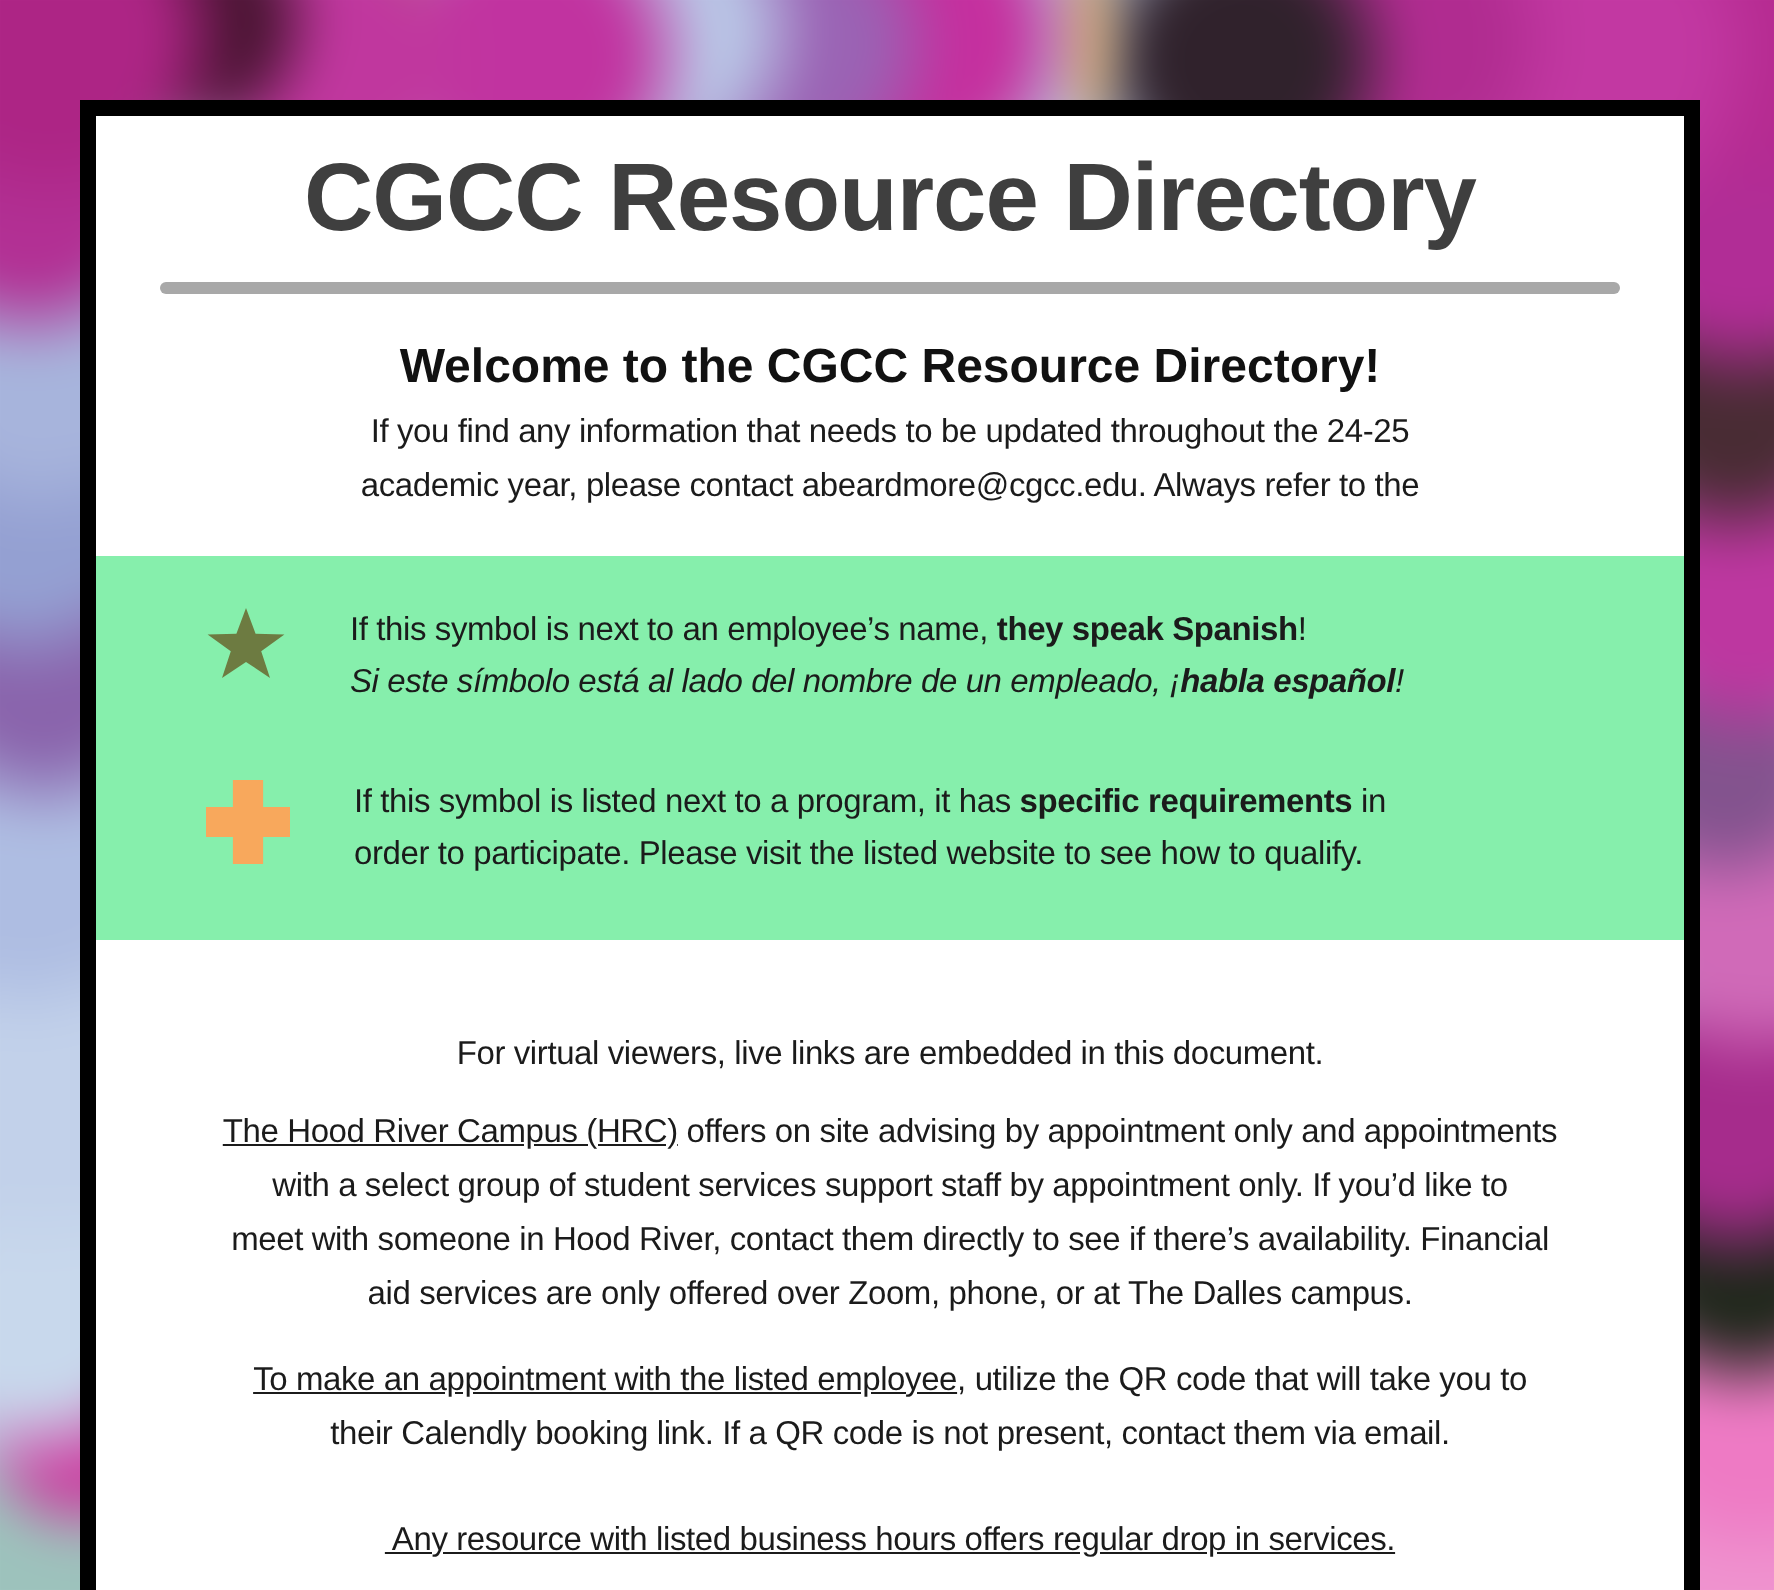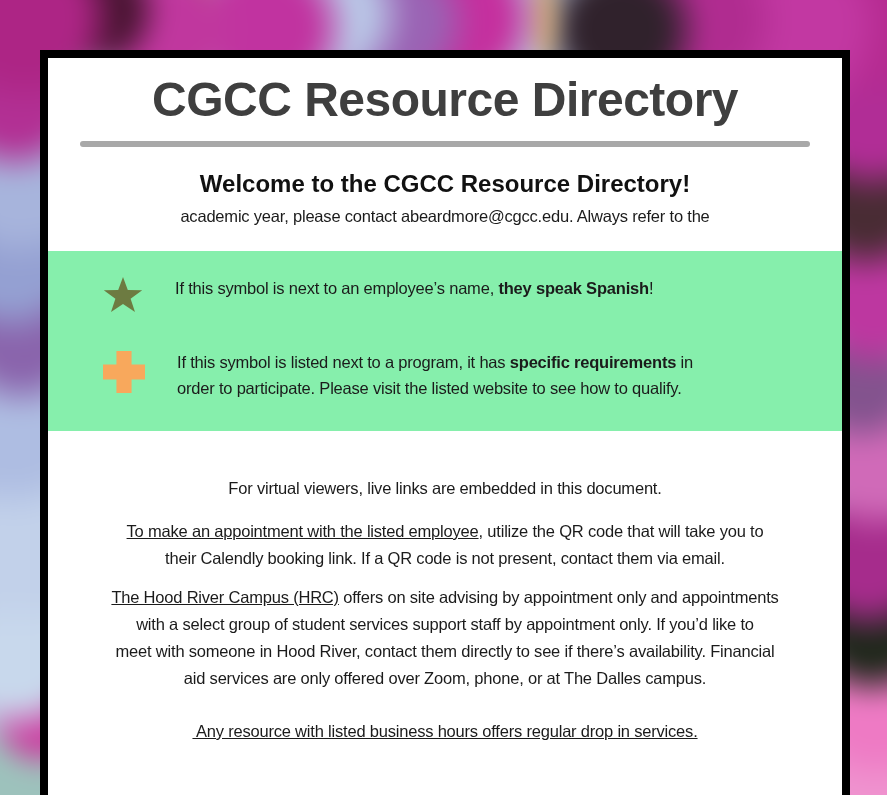--- a/index.html
+++ b/index.html
@@ -94,51 +94,53 @@
 
 <div class="card">
 
   <h1>CGCC Resource Directory</h1>
 
   <div class="divider"></div>
 
   <h2>Welcome to the CGCC Resource Directory!</h2>
 
   <div class="para center welcome-para">
+    <div class="ln">If you find any information that needs to be updated throughout the 24-25</div>
     <div class="ln">academic year, please contact abeardmore@cgcc.edu. Always refer to the</div>
   </div>
 
   <div class="legend-box">
 
     <div class="legend-row">
       <span class="icon-star" style="background-color: rgb(109, 123, 65);"></span>
       <div class="legend-text">
         <div class="ln"><span>If this symbol is next to an employee’s name, </span><b>they speak Spanish</b><span>!</span></div>
+        <div class="ln italic"><span>Si este símbolo está al lado del nombre de un empleado, ¡</span><b>habla español</b><span>!</span></div>
       </div>
     </div>
 
     <div class="legend-row row2">
       <span class="icon-plus" style="background-color: rgb(248, 168, 92);"></span>
       <div class="legend-text">
         <div class="ln"><span>If this symbol is listed next to a program, it has </span><b>specific requirements</b><span> in</span></div>
         <div class="ln">order to participate. Please visit the listed website to see how to qualify.</div>
       </div>
     </div>
 
   </div>
 
   <div class="para center virtual-note">For virtual viewers, live links are embedded in this document.</div>
 
-  <div class="para center appt-note">
-    <div class="ln"><span class="u">To make an appointment with the listed employee</span><span>, utilize the QR code that will take you to</span></div>
-    <div class="ln">their Calendly booking link. If a QR code is not present, contact them via email.</div>
-  </div>
-
   <div class="para center hrc-note">
     <div class="ln"><span class="u">The Hood River Campus (HRC)</span><span> offers on site advising by appointment only and appointments</span></div>
     <div class="ln">with a select group of student services support staff by appointment only. If you’d like to</div>
     <div class="ln">meet with someone in Hood River, contact them directly to see if there’s availability. Financial</div>
     <div class="ln">aid services are only offered over Zoom, phone, or at The Dalles campus.</div>
   </div>
 
+  <div class="para center appt-note">
+    <div class="ln"><span class="u">To make an appointment with the listed employee</span><span>, utilize the QR code that will take you to</span></div>
+    <div class="ln">their Calendly booking link. If a QR code is not present, contact them via email.</div>
+  </div>
+
   <div class="para center dropin-note ln"> Any resource with listed business hours offers regular drop in services.</div>
 
 </div>
 
 </body></html>

